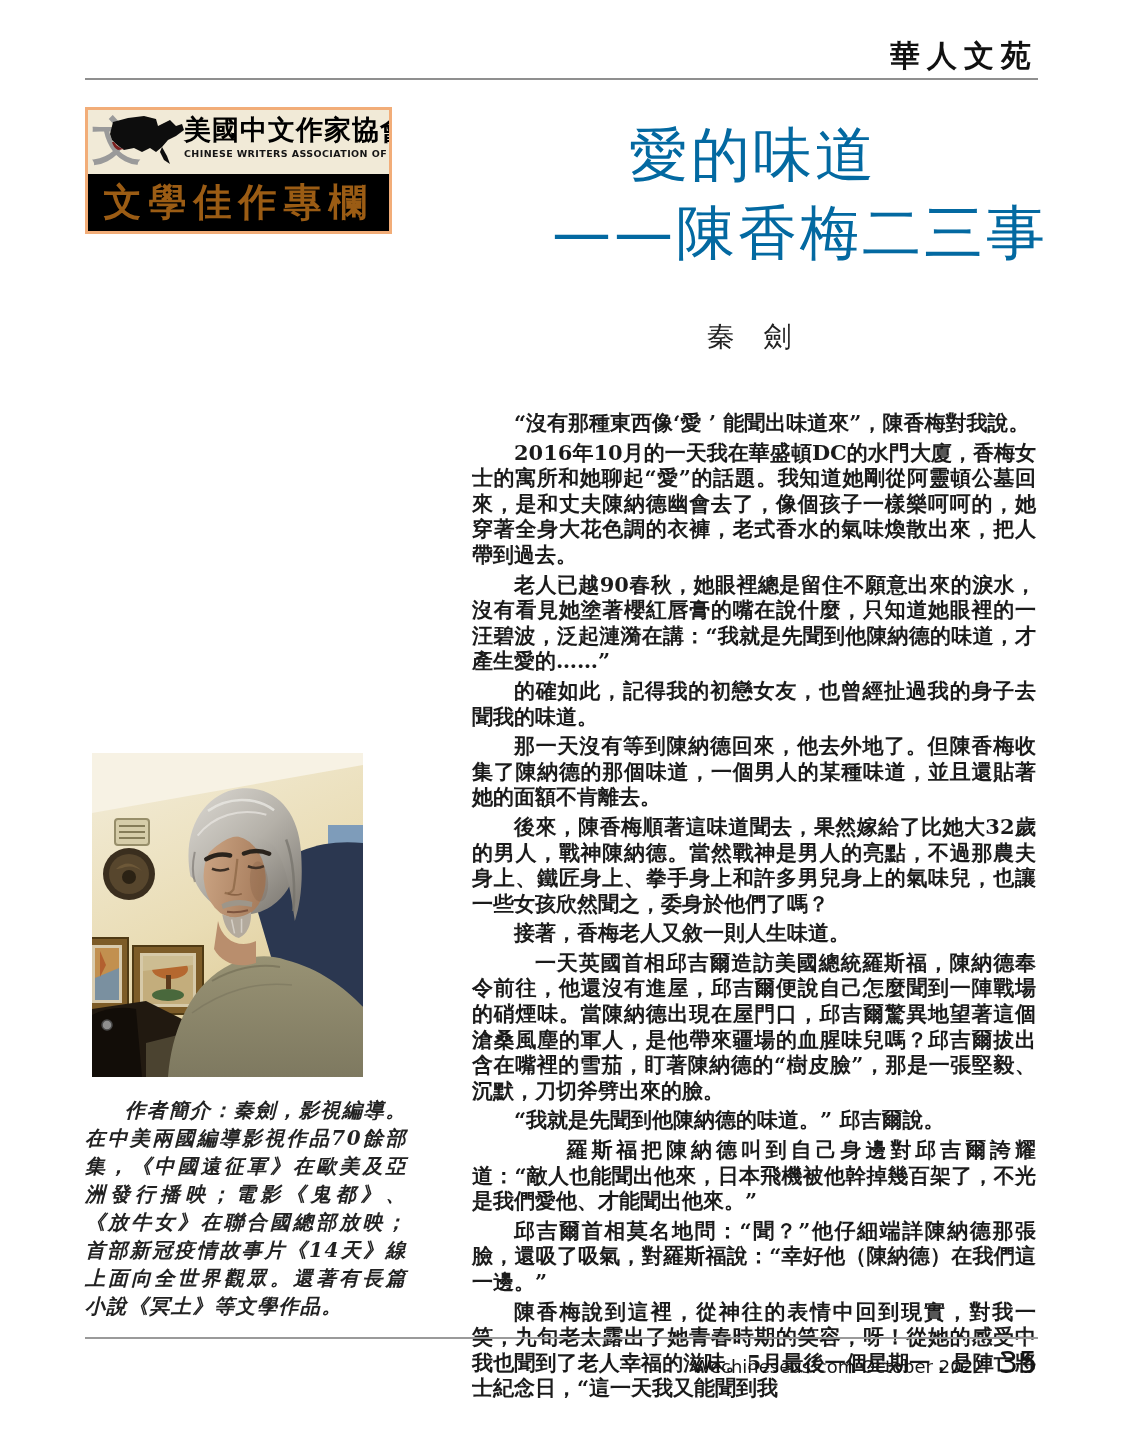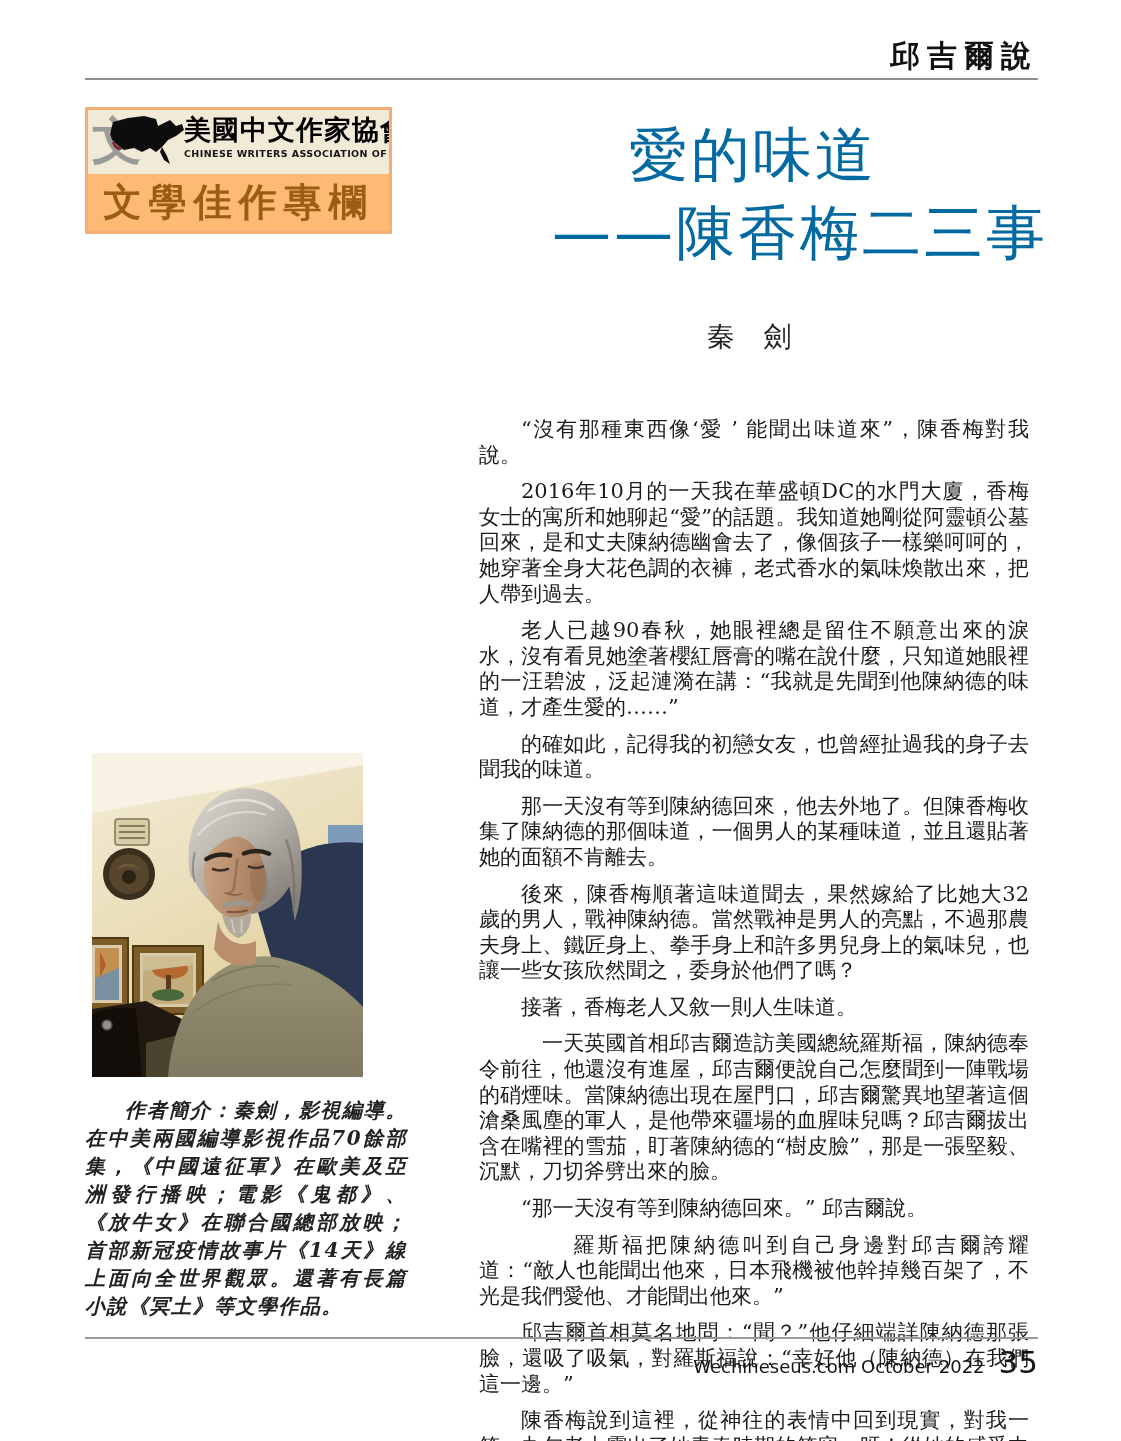--- a/index.html
+++ b/index.html
@@ -41,41 +41,41 @@
     white-space:nowrap;letter-spacing:1px;
   }
   .logo-org-en{
     font-family:"DejaVu Sans", sans-serif;
     font-size:9.5px;font-weight:bold;color:#151515;letter-spacing:.4px;
     white-space:nowrap;
   }
   .logo-banner{
     height:57px;display:flex;align-items:center;justify-content:center;
     font-size:38px;font-weight:bold;color:#9b5c14;letter-spacing:7px;
-    background:#fdba74;
+    background:#000000;
   }
 
   
   .title-line{position:absolute;font-family:"DejaVu Sans", sans-serif;
     font-weight:400;color:#0369a1;font-size:59px;letter-spacing:3px;white-space:nowrap;}
   .title-line.l1{left:629px;top:116px;}
   .title-line.l2{left:552px;top:194px;}
 
   
   .article-author{
     position:absolute;left:468px;top:318px;width:572px;text-align:center;
     font-size:28px;letter-spacing:10px;color:#222;
   }
 
   
   .article-body{
     position:absolute;left:468px;top:406px;width:572px;
     font-size:21px;line-height:25.6px;text-align:justify;color:#1b1b1b;
   }
-  .article-body p{margin:11px;text-indent:2em;}
+  .article-body p{margin:4px;text-indent:2em;font-weight:bold;}
   .article-body p.ind-3{text-indent:3em;}
   .article-body p.ind-45{text-indent:4.5em;}
 
   
   .author-photo{position:absolute;left:92px;top:753px;width:271px;height:324px;}
 
   
   .author-bio{
     position:absolute;left:85px;top:1096px;width:322px;
     font-size:20px;line-height:28px;font-style:italic;
@@ -88,21 +88,21 @@
     font-family:"DejaVu Sans", sans-serif;color:#141414;
   }
   .footer-site{font-size:18px;}
   .footer-pageno{font-size:31px;margin-left:14px;}
 </style>
 </head>
 <body>
 
 <div class="page">
 
-  <div class="section-header">邱吉爾說</div>
+  <div class="section-header">華人文苑</div>
   <div class="rule top"></div>
 
   <div class="logo">
     <div class="logo-top">
       <span class="logo-wen">文</span>
       <svg class="logo-map" width="82" height="52" viewBox="0 0 82 52">
         <path fill="#0d0d0d" d="M6,20 L9,8 L24,4 L40,2 L52,5 L54,12 L60,9 L66,6 L72,12 L78,10 L80,16 L72,22 L64,26 L58,33 L52,38 L46,34 L38,38 L30,34 L20,36 L12,30 L8,26 Z"></path>
         <path fill="#0d0d0d" d="M58,33 L63,42 L66,50 L60,46 L56,38 Z"></path>
         <path fill="#7c1f1f" d="M10,28 Q14,34 20,35 L14,36 Q9,33 8,28 Z"></path>
       </svg>
@@ -121,21 +121,21 @@
 
   <div class="article-body">
     <p>“沒有那種東西像‘愛 ’ 能聞出味道來”，陳香梅對我說。</p>
     <p>2016年10月的一天我在華盛頓DC的水門大廈，香梅女士的寓所和她聊起“愛”的話題。我知道她剛從阿靈頓公墓回來，是和丈夫陳納德幽會去了，像個孩子一樣樂呵呵的，她穿著全身大花色調的衣褲，老式香水的氣味煥散出來，把人帶到過去。</p>
     <p>老人已越90春秋，她眼裡總是留住不願意出來的淚水，沒有看見她塗著櫻紅唇膏的嘴在說什麼，只知道她眼裡的一汪碧波，泛起漣漪在講：“我就是先聞到他陳納德的味道，才產生愛的……”</p>
     <p>的確如此，記得我的初戀女友，也曾經扯過我的身子去聞我的味道。</p>
     <p>那一天沒有等到陳納德回來，他去外地了。但陳香梅收集了陳納德的那個味道，一個男人的某種味道，並且還貼著她的面額不肯離去。</p>
     <p>後來，陳香梅順著這味道聞去，果然嫁給了比她大32歲的男人，戰神陳納德。當然戰神是男人的亮點，不過那農夫身上、鐵匠身上、拳手身上和許多男兒身上的氣味兒，也讓一些女孩欣然聞之，委身於他們了嗎？</p>
     <p>接著，香梅老人又敘一則人生味道。</p>
     <p class="ind-3">一天英國首相邱吉爾造訪美國總統羅斯福，陳納德奉令前往，他還沒有進屋，邱吉爾便說自己怎麼聞到一陣戰場的硝煙味。當陳納德出現在屋門口，邱吉爾驚異地望著這個滄桑風塵的軍人，是他帶來疆場的血腥味兒嗎？邱吉爾拔出含在嘴裡的雪茄，盯著陳納德的“樹皮臉”，那是一張堅毅、沉默，刀切斧劈出來的臉。</p>
-    <p>“那一天沒有等到陳納德回來。” 邱吉爾說。</p>
+    <p>“我就是先聞到他陳納德的味道。” 邱吉爾說。</p>
     <p class="ind-45">羅斯福把陳納德叫到自己身邊對邱吉爾誇耀道：“敵人也能聞出他來，日本飛機被他幹掉幾百架了，不光是我們愛他、才能聞出他來。”</p>
     <p>邱吉爾首相莫名地問：“聞？”他仔細端詳陳納德那張臉，還吸了吸氣，對羅斯福說：“幸好他（陳納德）在我們這一邊。”</p>
     <p>陳香梅說到這裡，從神往的表情中回到現實，對我一笑，九旬老太露出了她青春時期的笑容，呀！從她的感受中我也聞到了老人幸福的滋味。5月最後一個星期一，是陣亡將士紀念日，“這一天我又能聞到我</p>
   </div>
 
   <div class="author-photo">
     <svg width="271" height="324" viewBox="0 0 271 324">
       <defs>
         <linearGradient id="wallG" x1="0" y1="0" x2="0.4" y2="1">
           <stop offset="0" stop-color="#f3edda"></stop>

